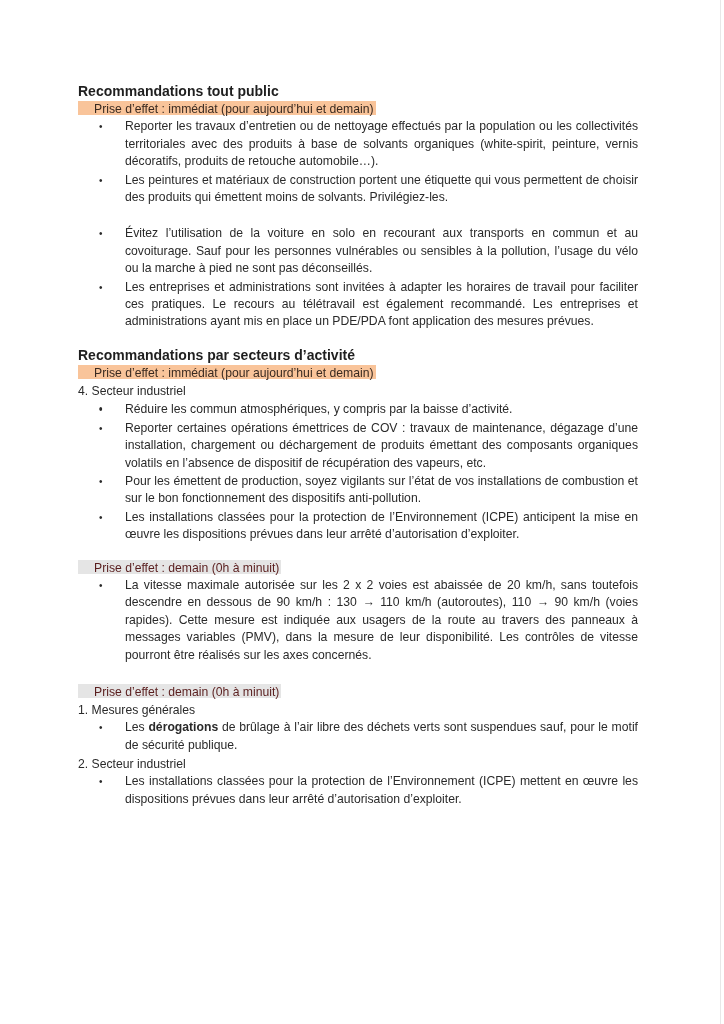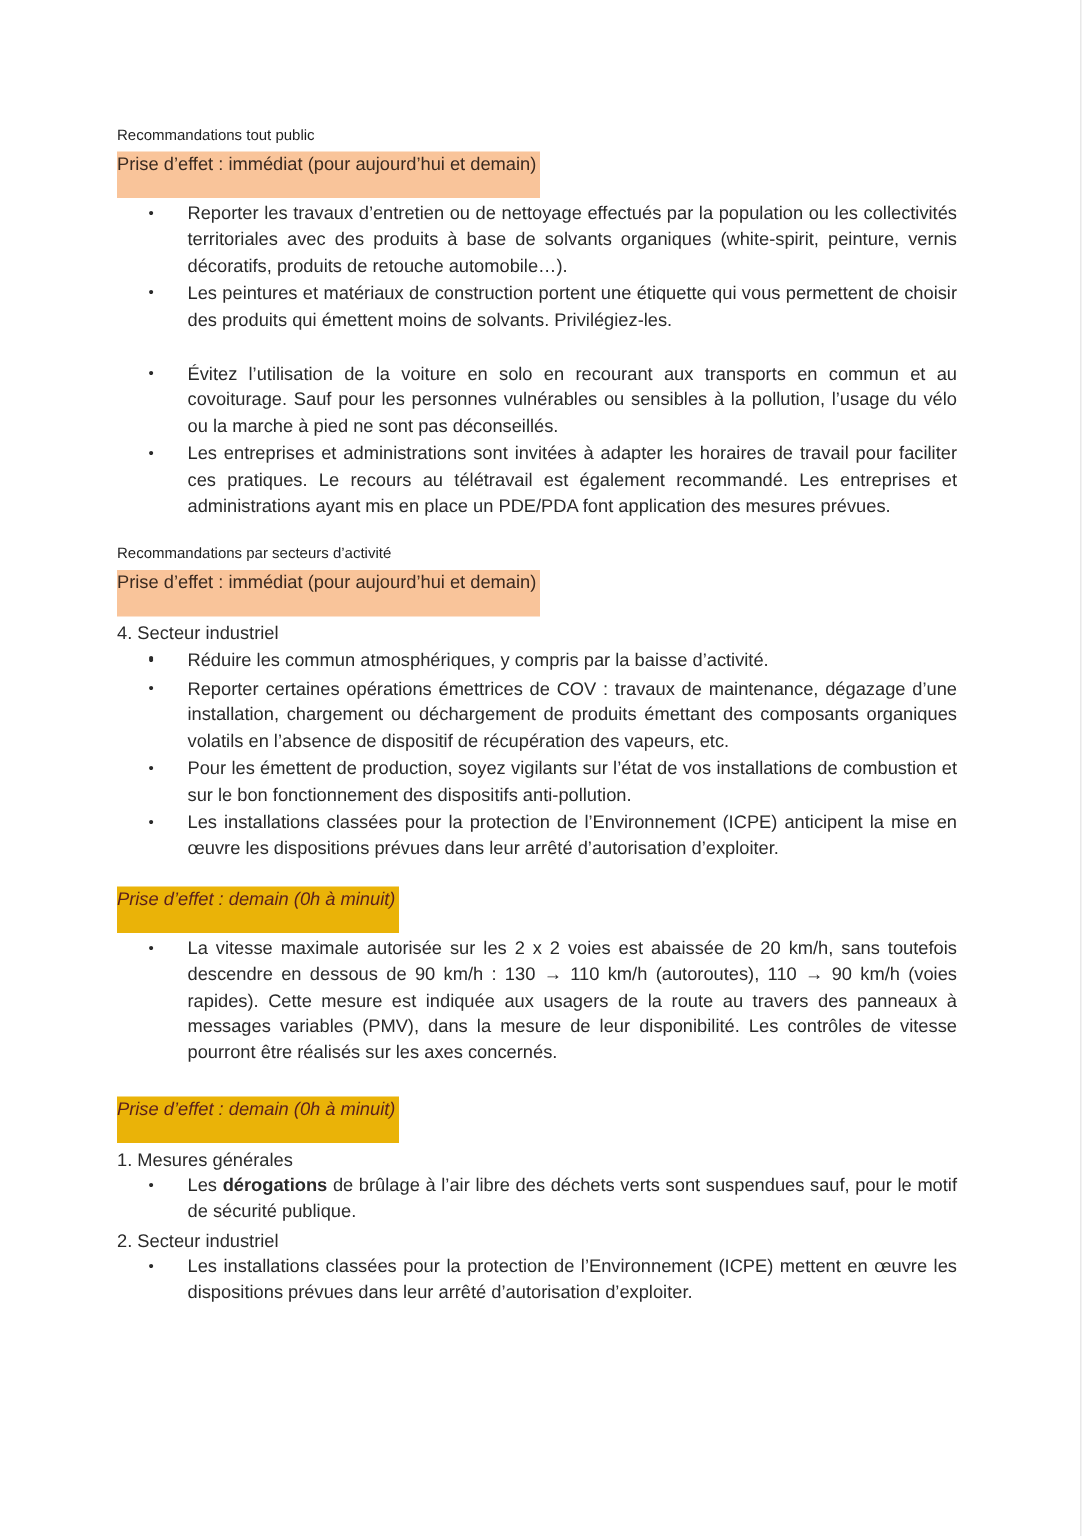--- a/index.html
+++ b/index.html
@@ -26,36 +26,36 @@
     .page {
       position: absolute;
       left: 78px;
       top: 82px;
       width: 560px;
       font-size: 12.2px;
       line-height: 17.4px;
     }
     .section { margin: 0; }
     .section-title {
-      font-weight: normal;
-      font-size: 10px;
+      font-weight: bold;
+      font-size: 14px;
       color: #1f1f1f;
       margin: 0;
       height: 18px;
       line-height: 18px;
     }
     .effect {
       display: inline-block;
-      padding: 0 2px 0 0;
-      height: 31px;
+      padding: 0 2px 0 16px;
+      height: 14px;
       line-height: 17px;
       margin: 1px 0 2px 0;
     }
     .effect.orange { background: #f9c49a; color: #3a2a20; }
-    .effect.red { background: #eab308; color: #5a1e1e; font-style: italic; }
+    .effect.red { background: #e5e5e5; color: #5a1e1e; }
     .subheading {
       margin: 0;
       height: 18px;
       line-height: 18px;
     }
     ul.bullets {
       list-style: none;
       margin: 0;
       padding: 0 0 0 47px;
     }

